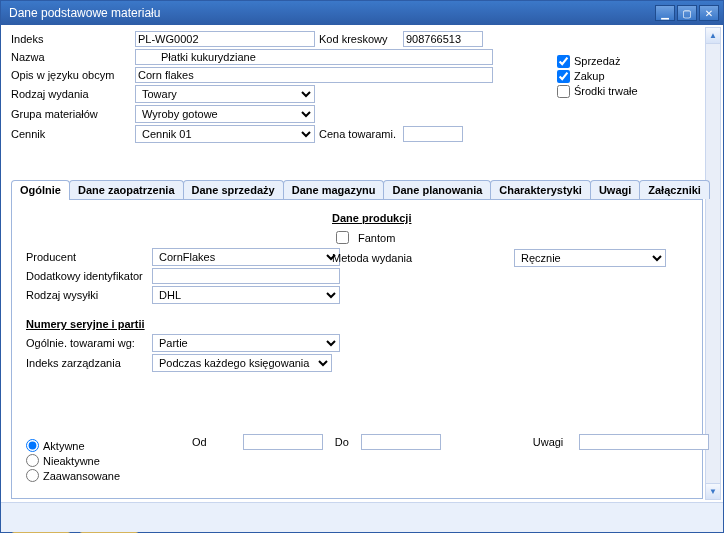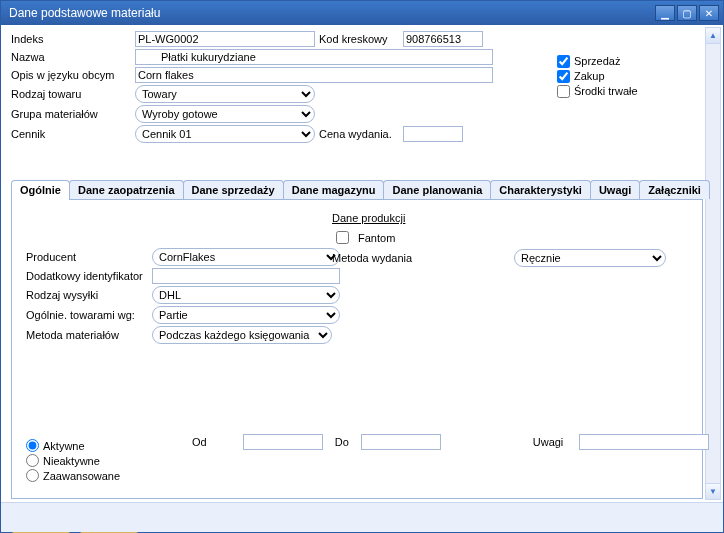--- a/index.html
+++ b/index.html
@@ -74,21 +74,21 @@
   }
   .lbl { color: #000; white-space: nowrap; }
   input.txt, select.sel {
     height: 16px;
     border: 1px solid #a7b8d8;
     background: #fff;
     font-family: inherit;
     font-size: 11px;
     padding: 0 2px;
   }
-  select.sel { height: 18px; background: #fff; border-radius: 9px; }
+  select.sel { height: 18px; background: #fff; }
   .chkline { display:flex; align-items:center; gap:4px; margin-bottom:2px;}
   .chkline input { margin:0; }
   .right-checks { grid-column: 5; grid-row: 1 / span 5; padding-left: 60px; }
   .tabstrip {
     display: flex;
     align-items: flex-end;
     margin-top: 36px;
     position: relative;
     z-index: 2;
   }
@@ -110,21 +110,21 @@
     padding-bottom: 4px;
   }
   .tabpanel {
     border: 1px solid #9fb6dd;
     background: #fff;
     height: 300px;
     padding: 8px 14px;
     position: relative;
     z-index: 1;
   }
-  .section-title { text-decoration: underline; margin: 6px 0 4px 0; }
+  .section-title { text-decoration: underline; margin: 6px 0 4px 0; font-weight: bold; }
   .row { display:flex; align-items:center; gap:6px; margin-bottom:2px;}
   .row .lbl2 { width: 120px; white-space:nowrap; }
   .row select, .row input.txt { width: 188px; }
   .prod-block { position:absolute; left: 320px; top: 6px; }
   .prod-block .row .lbl2 { width: 110px; }
   .prod-block .row select { width: 152px; }
   .radio-block { position:absolute; left: 14px; bottom: 14px; }
   .radio-block .radioline { display:flex; align-items:center; gap:4px; margin-bottom:2px;}
   .radio-block input { margin:0; }
   .oduwagi { position:absolute; left:180px; bottom:48px; display:flex; align-items:center; gap:12px;}
@@ -187,33 +187,33 @@
             <span>Środki trwałe</span>
           </div>
       </div>
 
       <span class="lbl">Nazwa</span>
       <input class="txt" style="grid-column: 2 / span 3; padding-left: 25px;" value="Płatki kukurydziane">
 
       <span class="lbl">Opis w języku obcym</span>
       <input class="txt" style="grid-column: 2 / span 3;" value="Corn flakes">
 
-      <span class="lbl">Rodzaj towaru</span>
+      <span class="lbl">Rodzaj wydania</span>
       <select class="sel"><option>Towary</option></select>
       <span></span>
         <span></span>
 
       <span class="lbl">Grupa materiałów</span>
       <select class="sel"><option>Wyroby gotowe</option></select>
       <span></span>
         <span></span>
 
       <span class="lbl">Cennik</span>
       <select class="sel"><option>Cennik 01</option></select>
-      <span class="lbl">Cena wydania.</span>
+      <span class="lbl">Cena towarami.</span>
       <input class="txt" style="width: 60px;" value="">
     </div>
 
     <div class="tabstrip">
       <div class="tab active">Ogólnie</div>
       <div class="tab">Dane zaopatrzenia</div>
       <div class="tab">Dane sprzedaży</div>
       <div class="tab">Dane magazynu</div>
       <div class="tab">Dane planowania</div>
       <div class="tab">Charakterystyki</div>
@@ -243,26 +243,27 @@
       </div>
       <div class="row">
         <span class="lbl2">Dodatkowy identyfikator</span>
         <input class="txt" value="" style="">
       </div>
       <div class="row">
         <span class="lbl2">Rodzaj wysyłki</span>
         <select class="sel"><option>DHL</option></select>
       </div>
 
+      <div class="section-title" style="margin-top:14px">Numery seryjne i partii</div>
       <div class="row">
         <span class="lbl2">Ogólnie. towarami wg:</span>
         <select class="sel"><option>Partie</option></select>
       </div>
       <div class="row">
-        <span class="lbl2">Metoda materiałów</span>
+        <span class="lbl2">Indeks zarządzania</span>
         <select class="sel" style="width:180px"><option>Podczas każdego księgowania</option></select>
       </div>
 
       <div class="radio-block">
         <div class="radioline">
             <input type="radio" name="st" checked="" style="">
             <span>Aktywne</span>
           </div>
         <div class="radioline">
             <input type="radio" name="st" style="">

